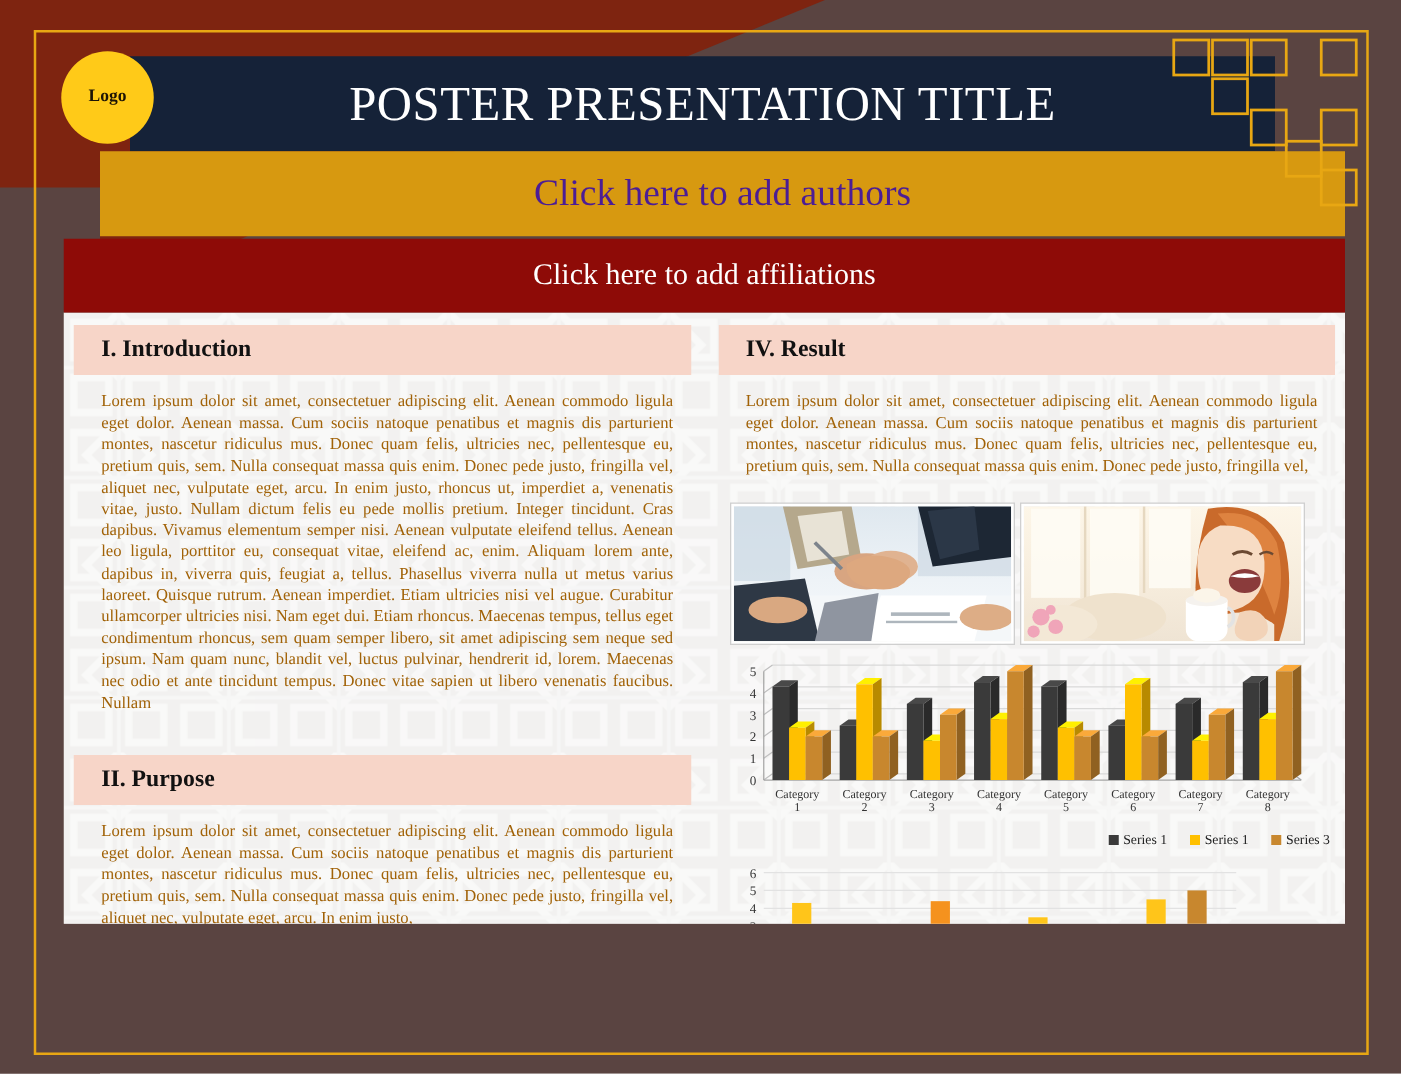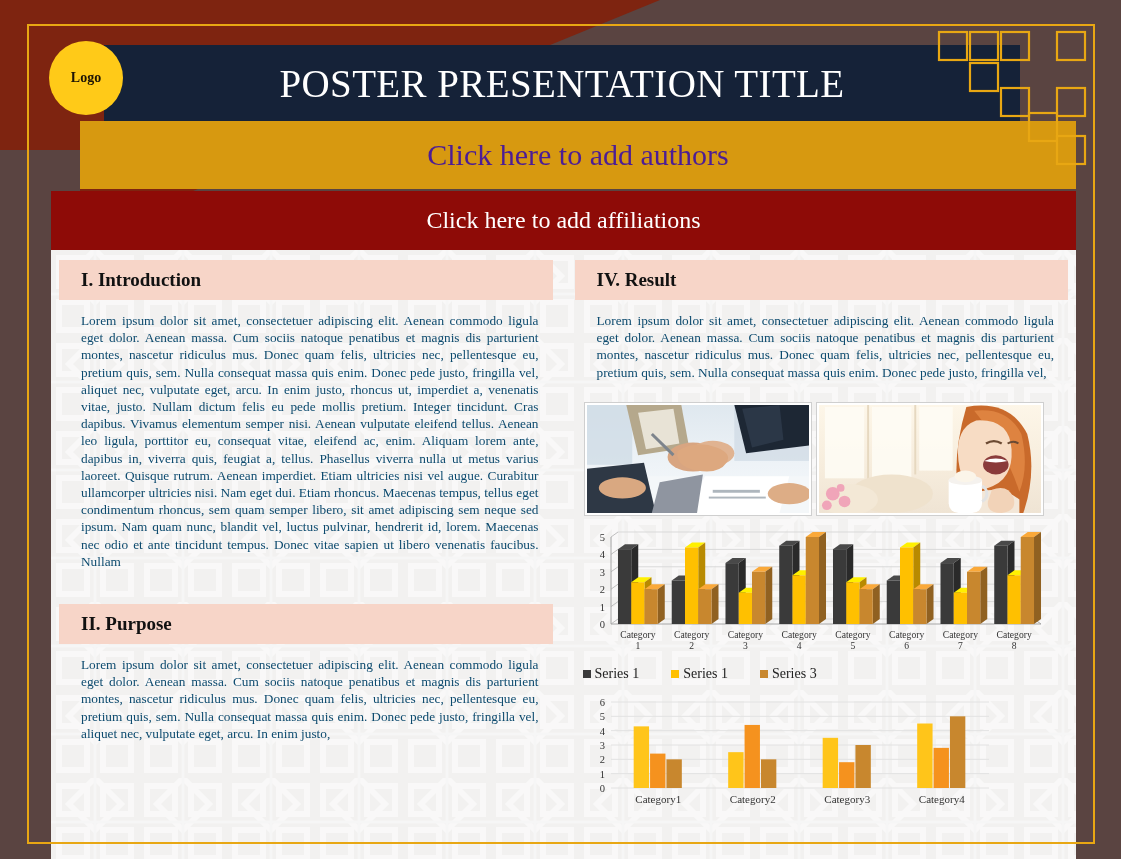--- a/index.html
+++ b/index.html
@@ -117,21 +117,21 @@
   #logo .txt {
     font-size: 14px;
     font-weight: bold;
     color: #1d1405;
   }
 
   
   #body-area {
     position: absolute;
     left: 51px; top: 250px;
-    width: 1025px; height: 609px;
+    width: 1025px; height: 489px;
     background: #f2f1f0;
     overflow: hidden;
     z-index: 3;
   }
   #watermark {
     position: absolute; inset: 0;
     opacity: .55;
   }
 
   #columns {
@@ -153,21 +153,21 @@
   .sec-head .txt {
     font-size: 19px;
     font-weight: bold;
     color: #111;
   }
 
   .body-text {
     font-size: 13.3px;
     line-height: 17.2px;
     text-align: justify;
-    color: #0c4a6e;
+    color: #a16207;
     padding: 0 14px 0 22px;
   }
 
   .gap-lg { height: 34px; }
 
   
   .photo-row {
     display: flex;
     gap: 6px;
     padding: 0 6px 0 10px;
@@ -180,23 +180,23 @@
     position: relative;
     overflow: hidden;
   }
   .photo svg { display: block; width: 100%; height: 100%; }
 
   
   .chart-wrap { padding: 0 4px 0 8px; margin-top: 14px; }
   .chart-wrap svg { display: block; }
 
   .legend-row {
-    display: flex; justify-content: flex-start; gap: 32px;
+    display: flex; justify-content: flex-end; gap: 18px;
     margin-top: 2px;
-    font-size: 14px;
+    font-size: 11px;
     color: #222;
   }
   .legend-item { display: flex; align-items: center; gap: 4px; }
   .swatch { width: 8px; height: 8px; display: inline-block; }
 </style>
 </head>
 <body>
 
 <div id="poster">
 

